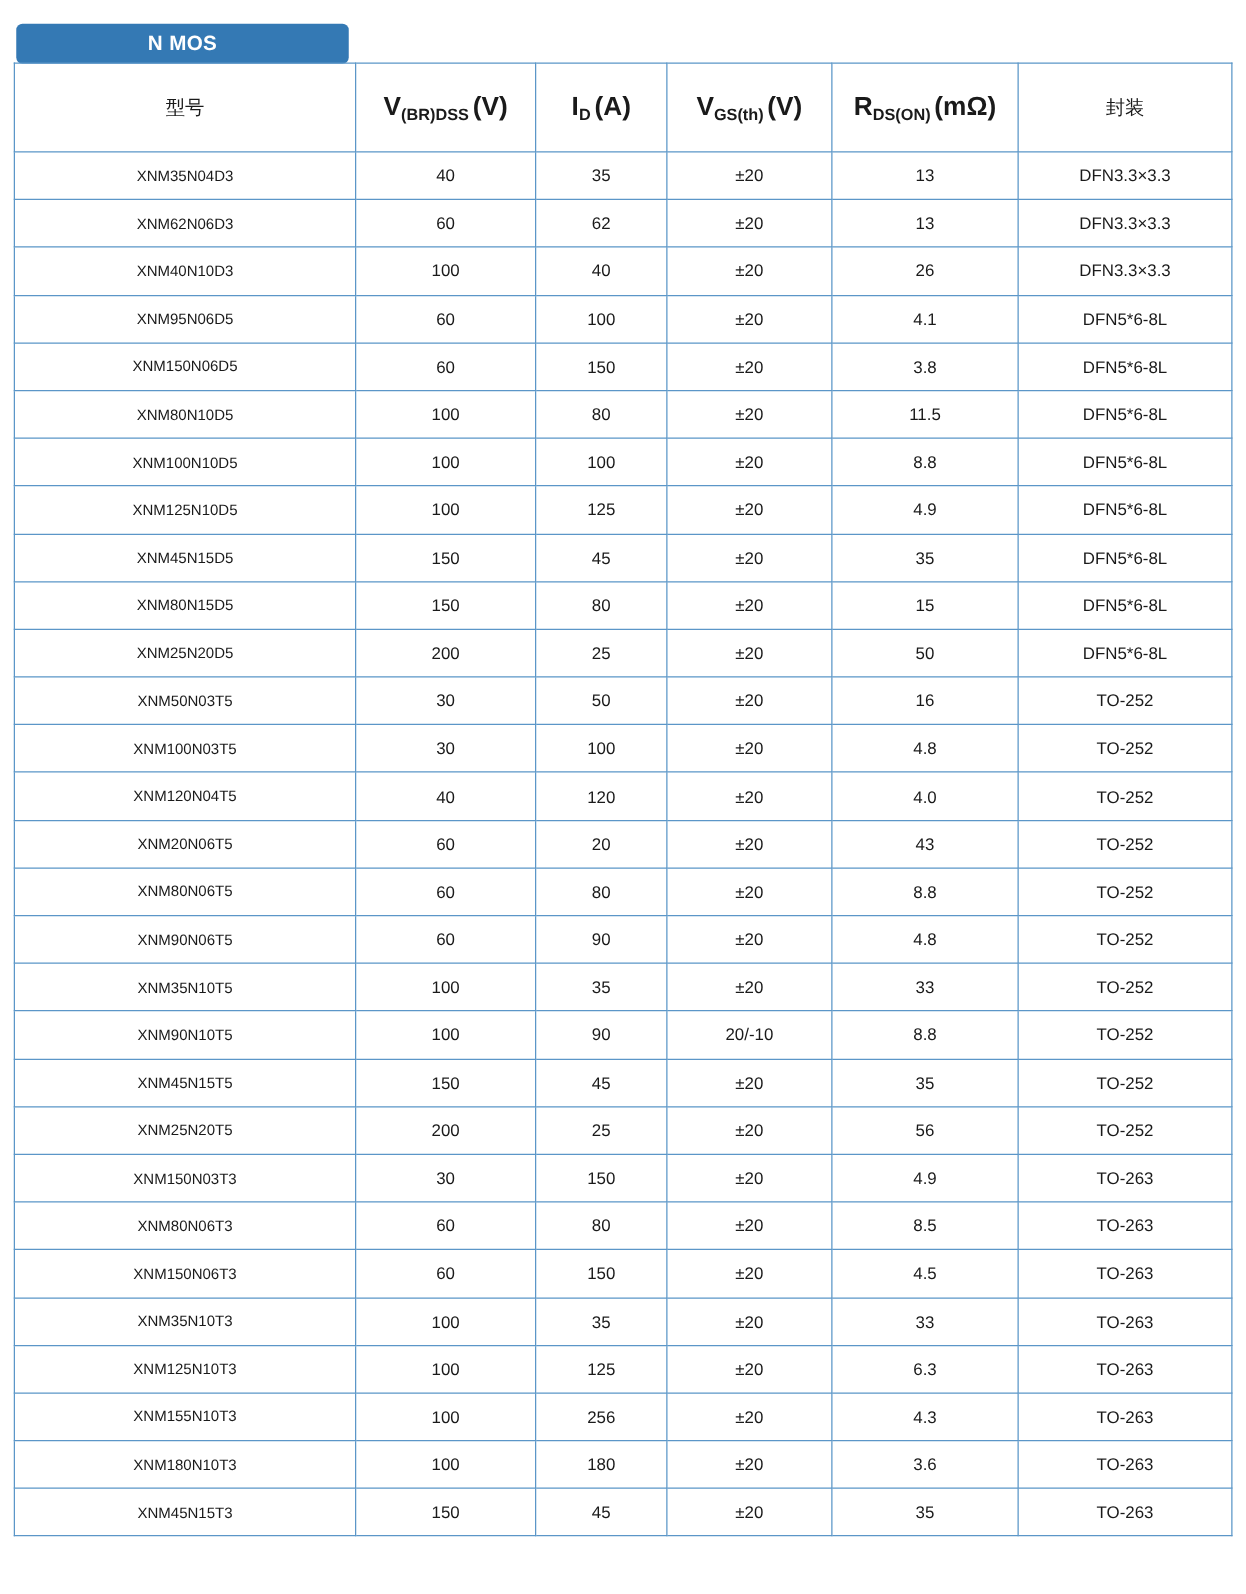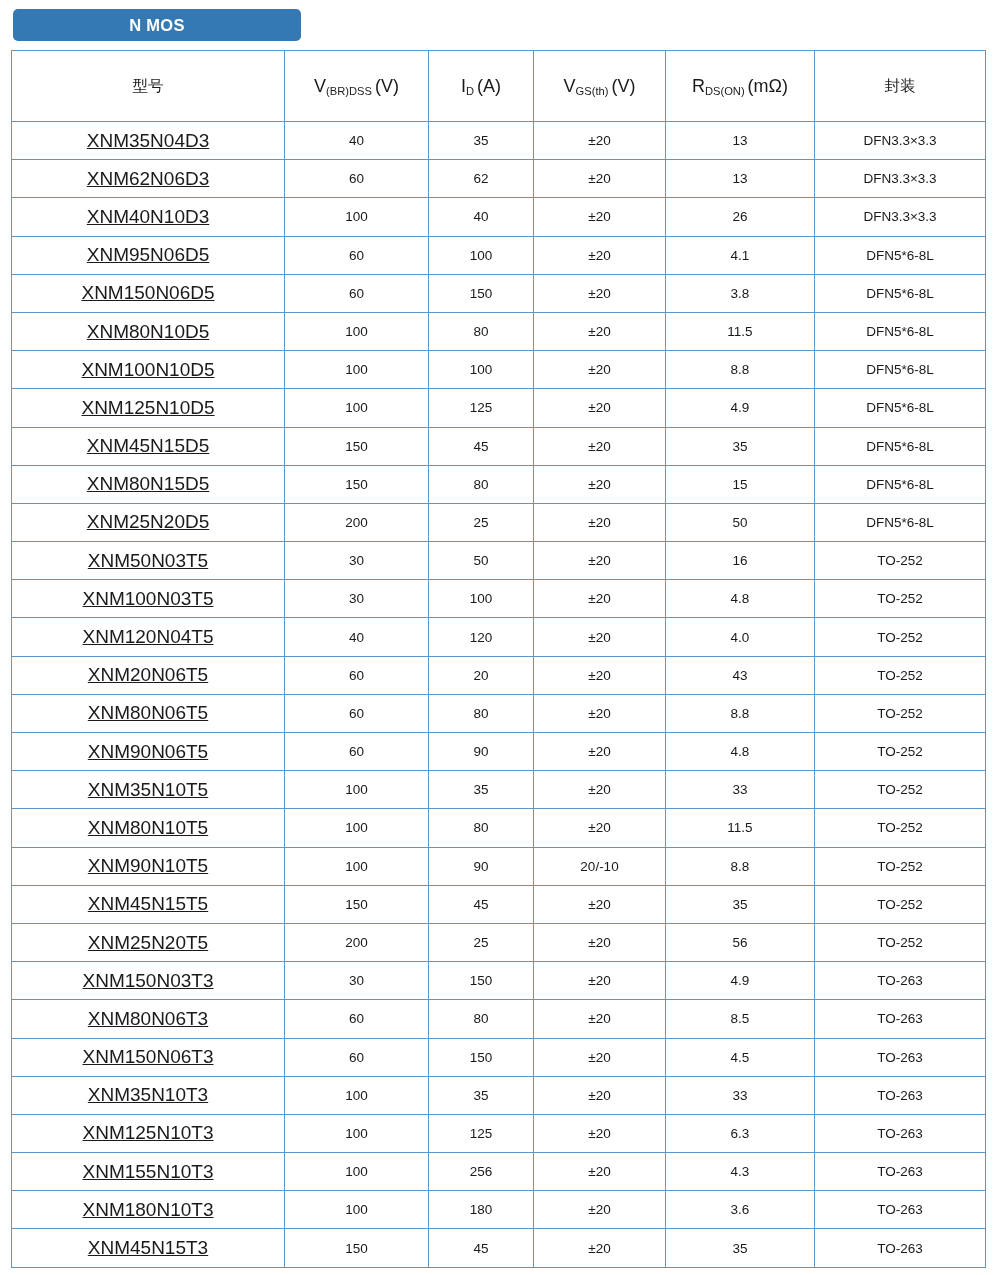--- a/index.html
+++ b/index.html
@@ -18,22 +18,22 @@
     position: relative;
     width: 997px;
     height: 1275px;
     background: #ffffff;
   }
 
   
   .badge {
     position: absolute;
     left: 13px;
-    top: 9px;
-    width: 288px;
+    top: 19px;
+    width: 266px;
     height: 32px;
     background: #3479b4;
     border-radius: 5px;
     display: flex;
     align-items: center;
     justify-content: center;
   }
   .badge-label {
     color: #ffffff;
     font-size: 16.5px;
@@ -68,22 +68,22 @@
     vertical-align: middle;
     background: #ffffff;
   }
   table.spec thead th {
     height: 70px;
     font-size: 15px;
     font-weight: bold;
     padding: 0 4px;
   }
   table.spec thead th.sym {
-    font-weight: normal;
-    font-size: 18px;
+    font-weight: bold;
+    font-size: 21px;
   }
   table.spec thead th.cjk {
     font-size: 15.5px;
     font-weight: normal;
   }
   .sym sub {
     font-size: 0.62em;
     vertical-align: baseline;
     position: relative;
     bottom: -0.28em;
@@ -91,22 +91,21 @@
   .sym .unit {
     margin-left: 3px;
   }
   table.spec tbody td {
     height: 37.2px;
     font-size: 13.5px;
     padding: 0 4px;
     white-space: nowrap;
   }
   table.spec tbody td.part {
-    font-size: 19px;
-    text-decoration: underline;
+    font-size: 12px;
   }
 </style>
 </head>
 <body>
 
 <div class="page">
 
   <div class="badge">
     <span class="badge-label">N MOS</span>
   </div>
@@ -278,28 +277,20 @@
           </tr>
           <tr>
             <td class="part">XNM35N10T5</td>
             <td>100</td>
             <td>35</td>
             <td>±20</td>
             <td>33</td>
             <td>TO-252</td>
           </tr>
           <tr>
-            <td class="part">XNM80N10T5</td>
-            <td>100</td>
-            <td>80</td>
-            <td>±20</td>
-            <td>11.5</td>
-            <td>TO-252</td>
-          </tr>
-          <tr>
             <td class="part">XNM90N10T5</td>
             <td>100</td>
             <td>90</td>
             <td>20/-10</td>
             <td>8.8</td>
             <td>TO-252</td>
           </tr>
           <tr>
             <td class="part">XNM45N15T5</td>
             <td>150</td>

